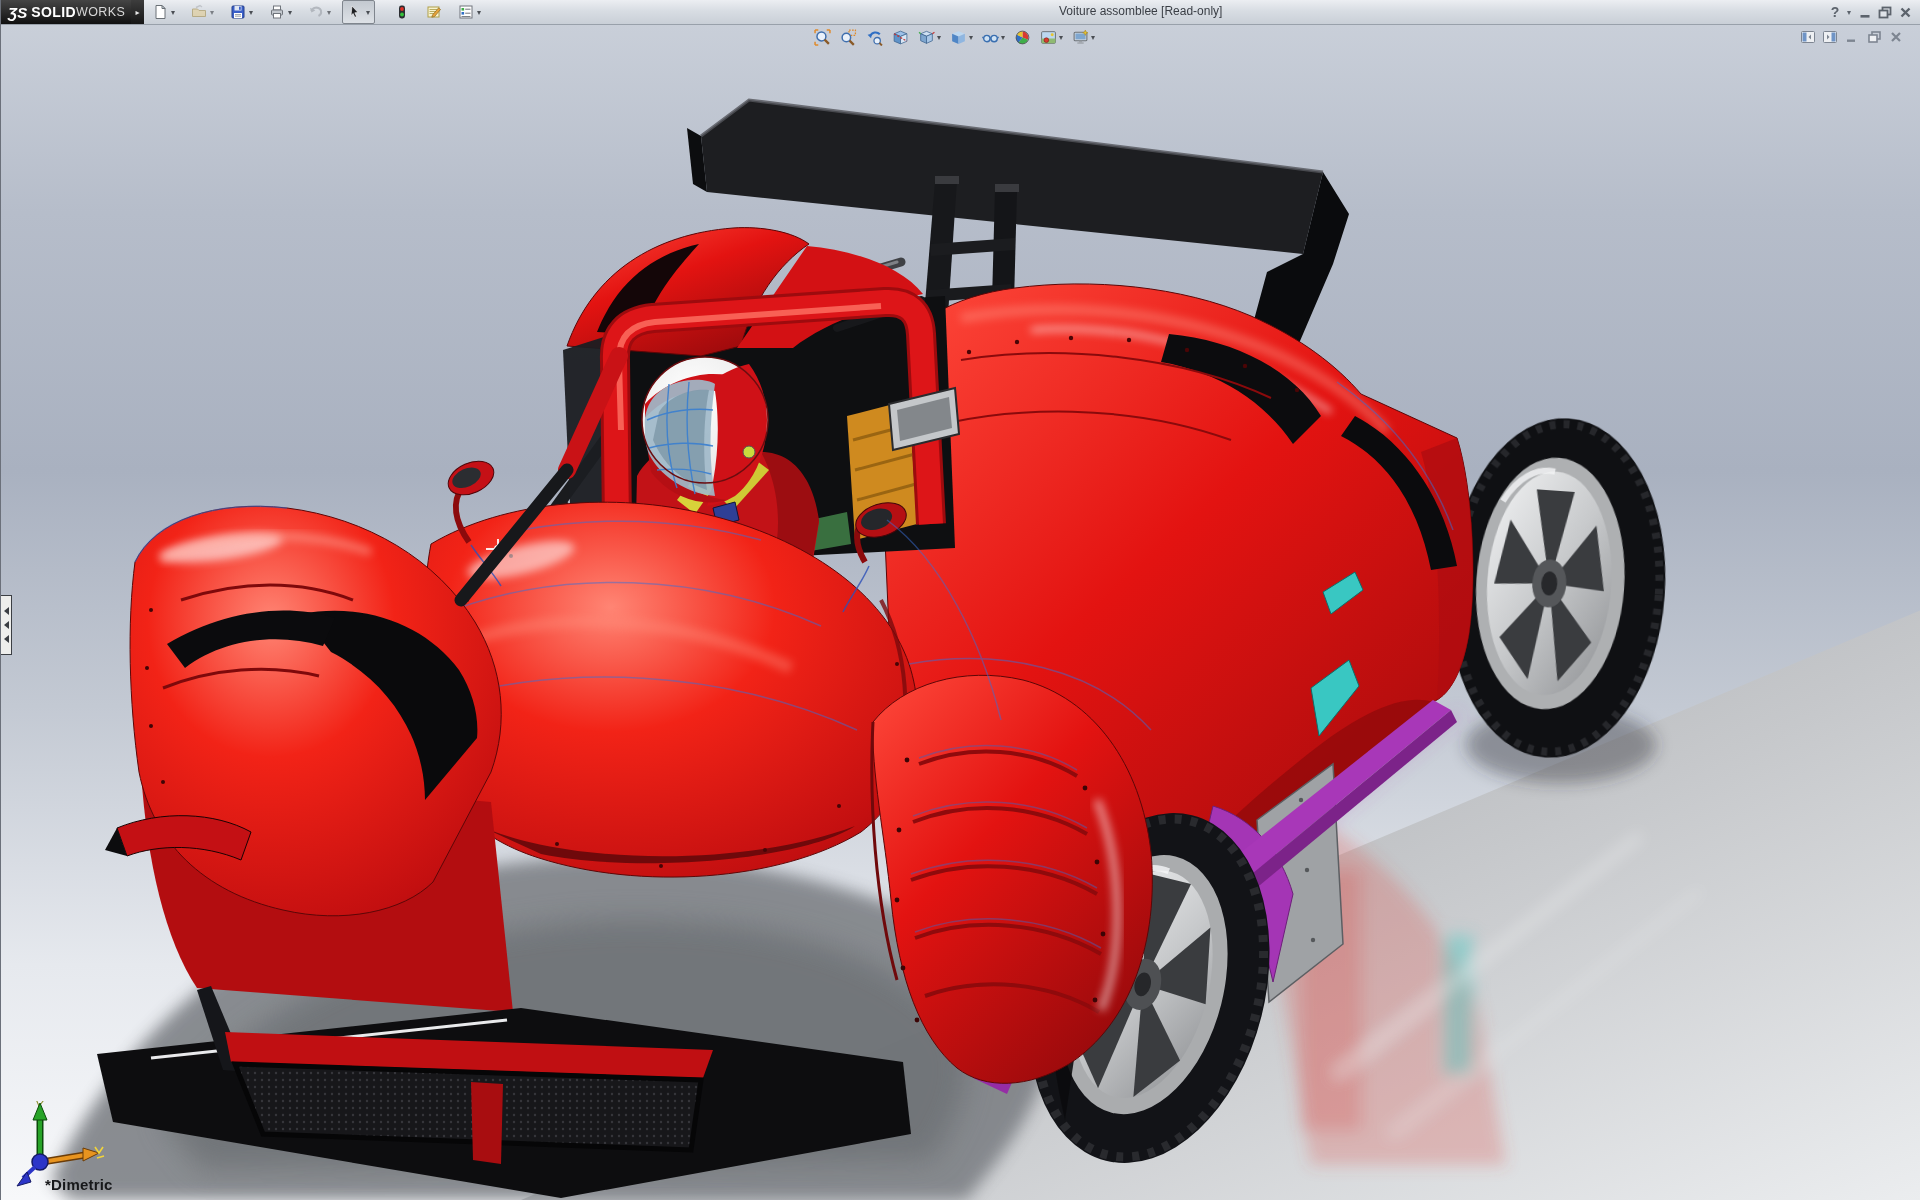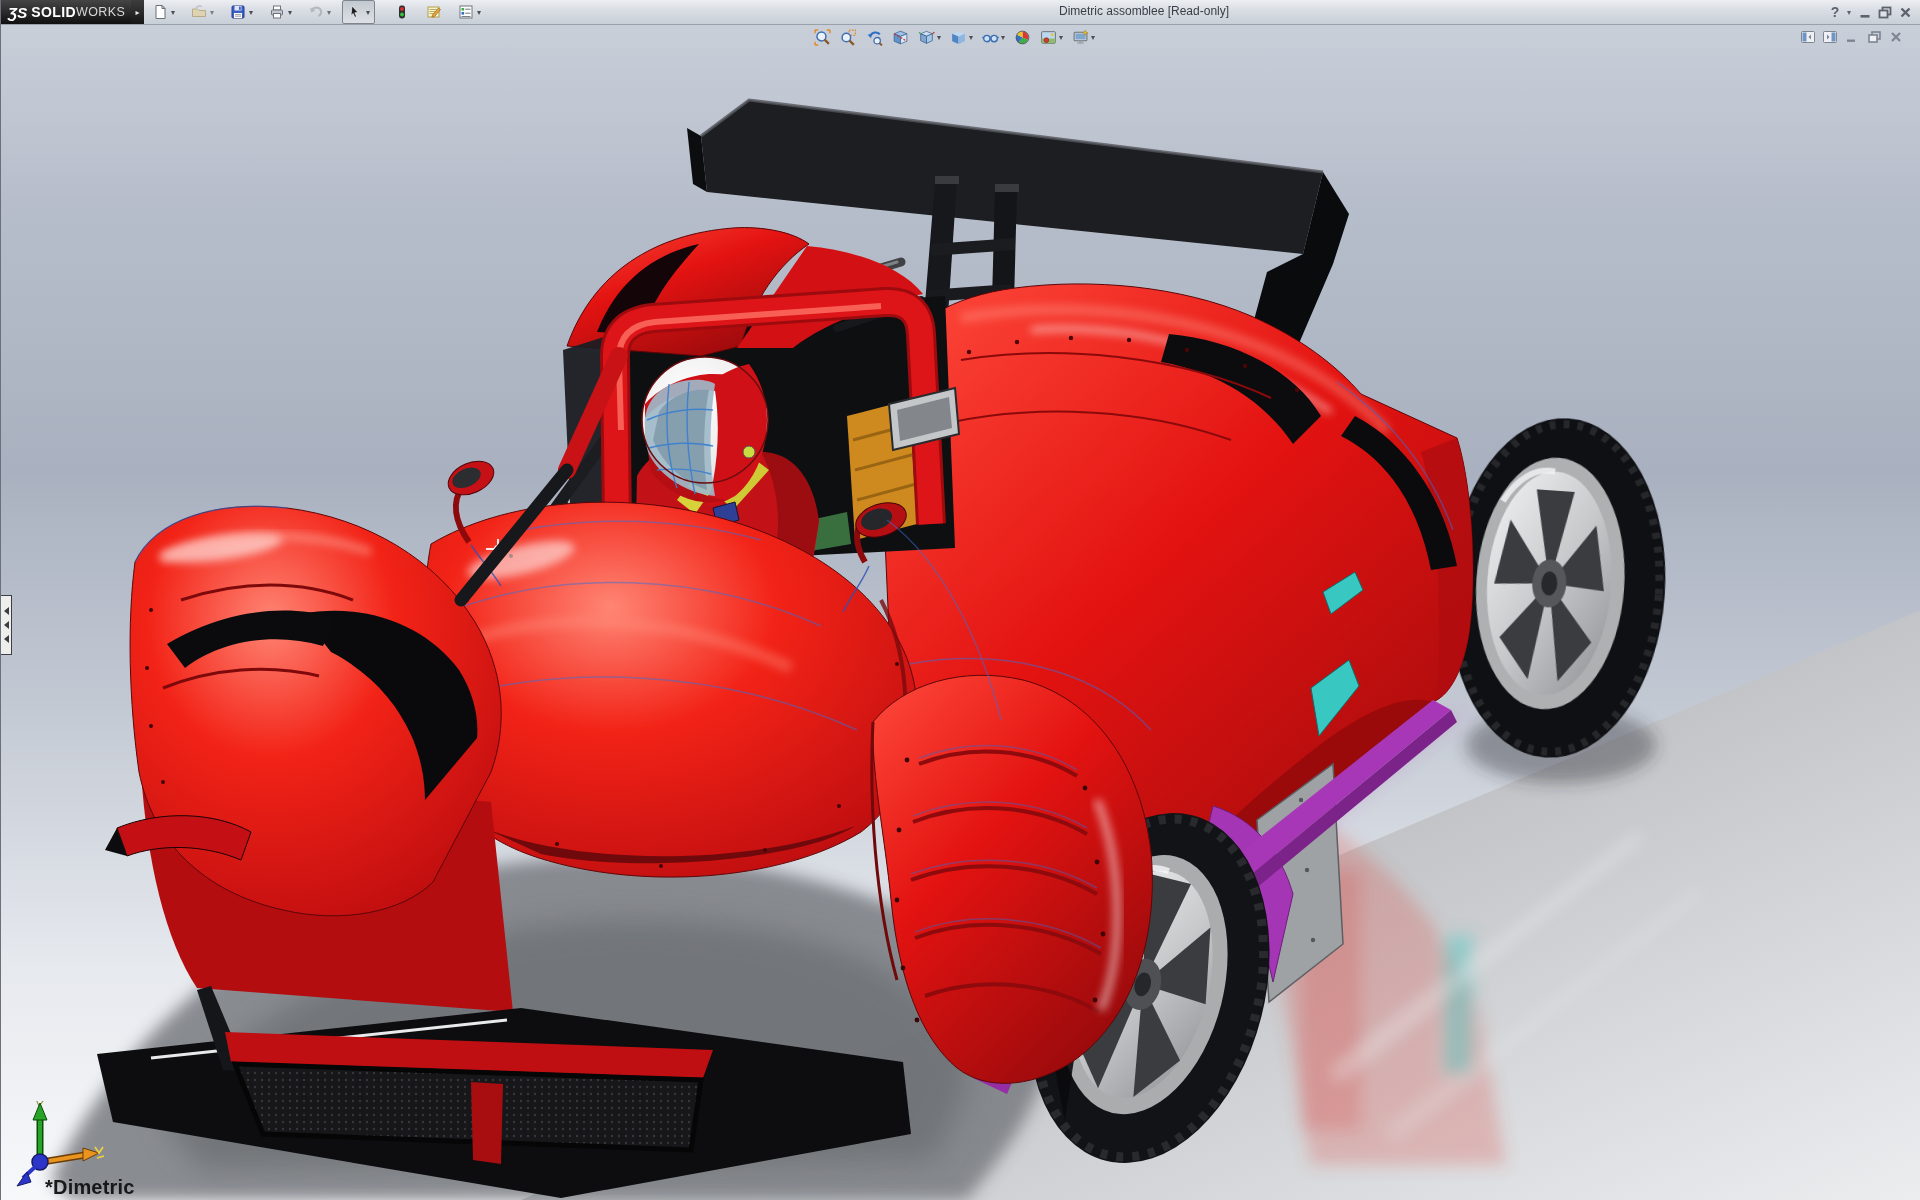--- a/index.html
+++ b/index.html
@@ -39,21 +39,21 @@
   .docctrls{position:absolute;right:14px;top:5px;display:flex;align-items:center;z-index:8;}
   .dbtn{display:flex;align-items:center;justify-content:center;width:22px;height:16px;color:#7d8591;}
   
   .fmhandle{position:absolute;left:0;top:571px;width:10px;height:58px;background:#eeeeec;
     border:1px solid #3c3f44;border-left:none;z-index:8;display:flex;flex-direction:column;
     align-items:center;justify-content:center;gap:6px;}
   .harrow{width:0;height:0;border-top:4px solid transparent;border-bottom:4px solid transparent;
     border-right:5px solid #3a3d42;}
   
   .triad{position:absolute;left:8px;top:1074px;z-index:8;}
-  .viewlabel{position:absolute;left:44px;top:1152px;z-index:8;font-size:20px;font-weight:700;
+  .viewlabel{position:absolute;left:44px;top:1152px;z-index:8;font-size:15px;font-weight:700;
     color:#17181a;letter-spacing:.2px;}
 </style>
 </head>
 <body>
 
 <div class="app">
 
   <div class="viewport">
     <svg class="scene" viewBox="0 0 1920 1200" width="1920" height="1200">
       <defs>
@@ -593,21 +593,21 @@
             <rect x="3.5" y="4" width="2.6" height="2.6" fill="#3fae49"></rect>
             <rect x="3.5" y="8" width="2.6" height="2.6" fill="#2f6fc4"></rect>
             <line x1="7.2" y1="5.2" x2="12.5" y2="5.2" stroke="#70757c"></line>
             <line x1="7.2" y1="9.2" x2="12.5" y2="9.2" stroke="#70757c"></line>
             <line x1="3.5" y1="12.6" x2="12.5" y2="12.6" stroke="#70757c"></line>
           </svg>
         <span class="dd">▾</span>
       </span>
     </div>
 
-    <span class="title-text">Dimetric assomblee [Read-only]</span>
+    <span class="title-text">Voiture assomblee [Read-only]</span>
 
     <div class="wctrls">
       <span class="wbtn help">?</span>
       <span class="wbtn" style="width:12px">
           <span class="dd">▾</span>
         </span>
       <span class="wbtn">
         <svg width="13" height="13" viewBox="0 0 13 13">
             <rect x="1.5" y="9" width="9" height="2.6" fill="#5c636c"></rect>
           </svg>

